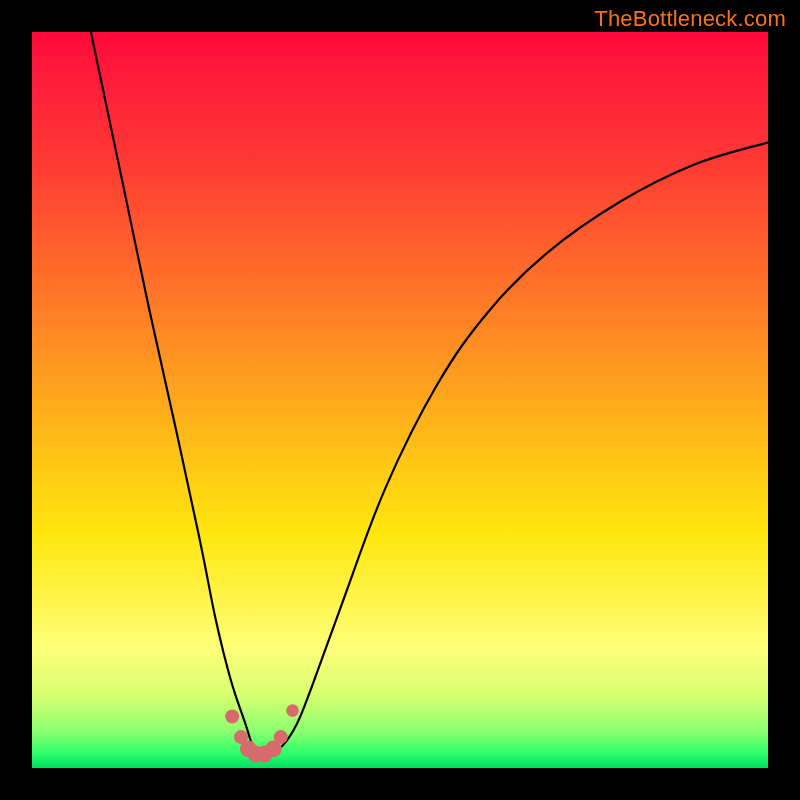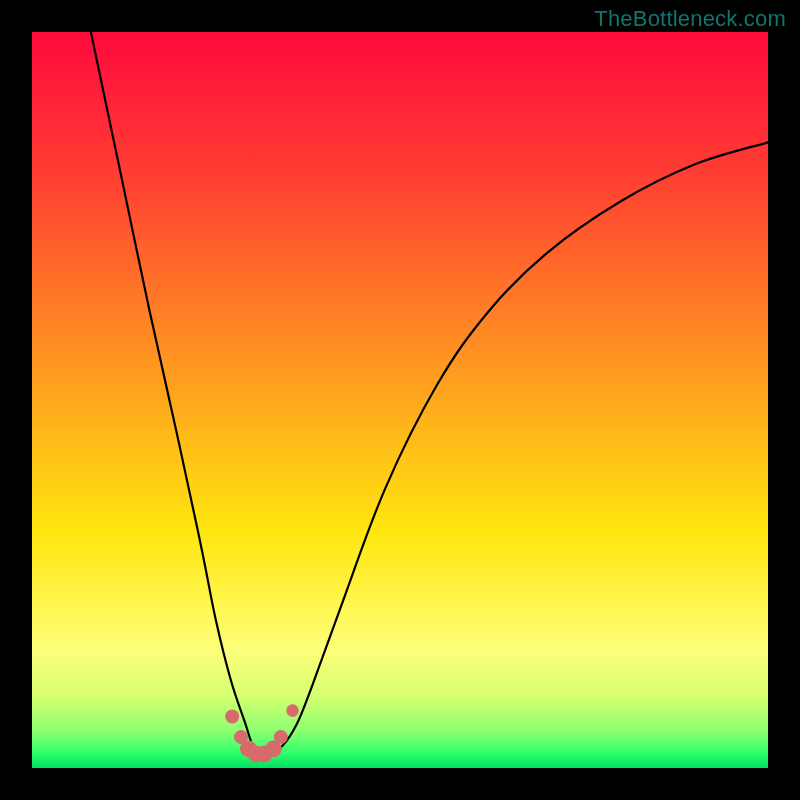--- a/index.html
+++ b/index.html
@@ -39,21 +39,21 @@
       #d8ff70 90%,
       #8cff70 95%,
       #2eff6a 98%,
       #00e060 100%
     );
   }
   .watermark {
     position: absolute;
     top: 6px;
     right: 14px;
-    color: #0f766e;
+    color: #f97316;
     font-size: 22px;
     font-weight: 500;
     letter-spacing: 0.2px;
     user-select: none;
   }
   svg.curve {
     position: absolute;
     top: 0; left: 0;
     width: 736px;
     height: 736px;

